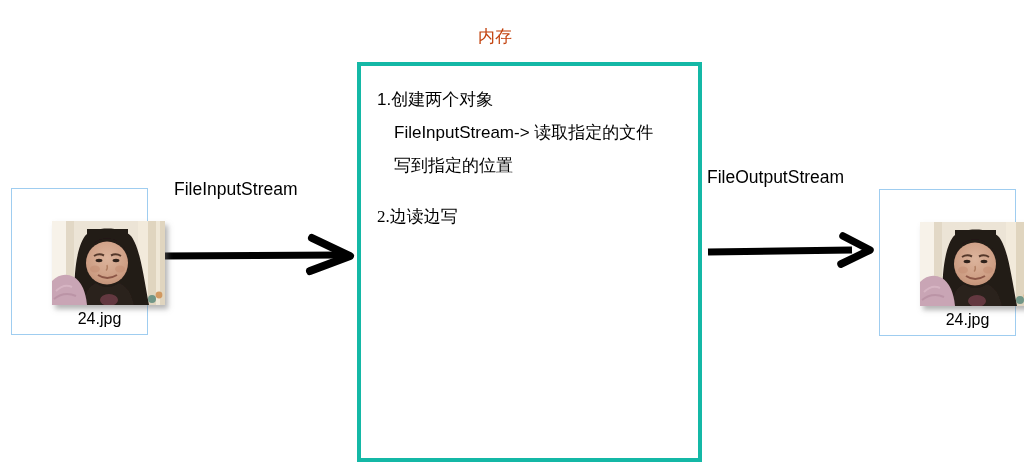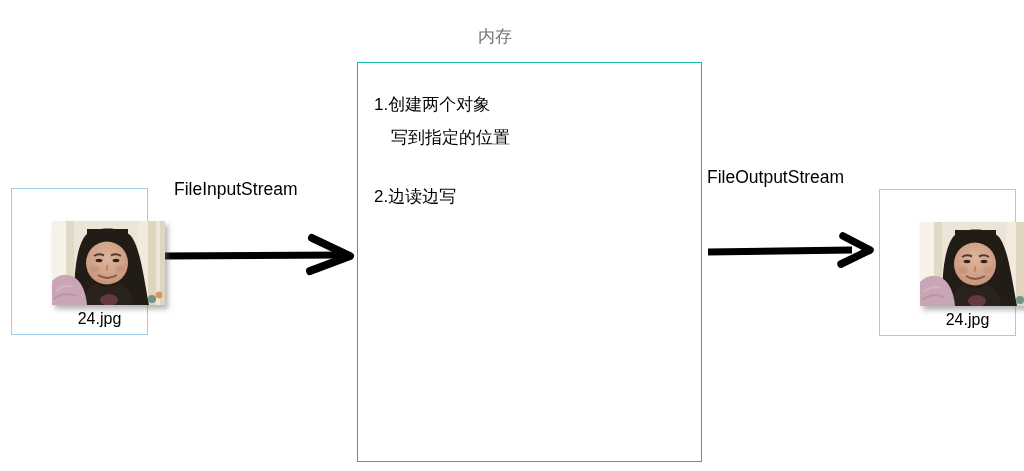--- a/index.html
+++ b/index.html
@@ -13,41 +13,41 @@
     width: 1024px;
     height: 471px;
     background: #ffffff;
     overflow: hidden;
   }
   .title {
     position: absolute;
     left: 478px;
     top: 25px;
     font-size: 17px;
-    color: #737373;
+    color: #c2410c;
     white-space: nowrap;
   }
   .memory-box {
     position: absolute;
     left: 357px;
     top: 62px;
     width: 345px;
     height: 400px;
-    border: 1px solid #14b8a6;
+    border: 4px solid #14b8a6;
     background: #ffffff;
-    padding: 25px 6px 0 16px;
+    padding: 17px 6px 0 16px;
   }
   .memory-box .line {
     font-size: 17px;
     line-height: 33px;
     color: #000;
     white-space: nowrap;
   }
   .memory-box .line.indent { padding-left: 17px; }
-  .memory-box .line.gap { margin-top: 26px; }
+  .memory-box .line.gap { margin-top: 18px; font-family: Liberation Serif, serif; }
   .arrow-label {
     position: absolute;
     font-size: 17.5px;
     color: #000;
     white-space: nowrap;
   }
   .arrow-label.in  { left: 174px; top: 179px; }
   .arrow-label.out { left: 707px; top: 167px; }
   .arrows-layer {
     position: absolute;
@@ -125,20 +125,21 @@
           <circle cx="107" cy="74" r="3.4" fill="#cf9155" opacity="0.9"></circle>
         </g>
       </g>
     </defs>
   </svg>
 
   <div class="title">内存</div>
 
   <div class="memory-box">
     <div class="line">1.创建两个对象</div>
+    <div class="line indent">FileInputStream-&gt; 读取指定的文件</div>
     <div class="line indent">写到指定的位置</div>
     <div class="line gap">2.边读边写</div>
   </div>
 
   <div class="arrow-label out">FileOutputStream</div>
   <div class="arrow-label in">FileInputStream</div>
 
   <svg class="arrows-layer" viewBox="0 0 1024 471">
     <g stroke="#000000" fill="none">
       <line x1="161" y1="256" x2="341" y2="255" stroke-width="7"></line>

